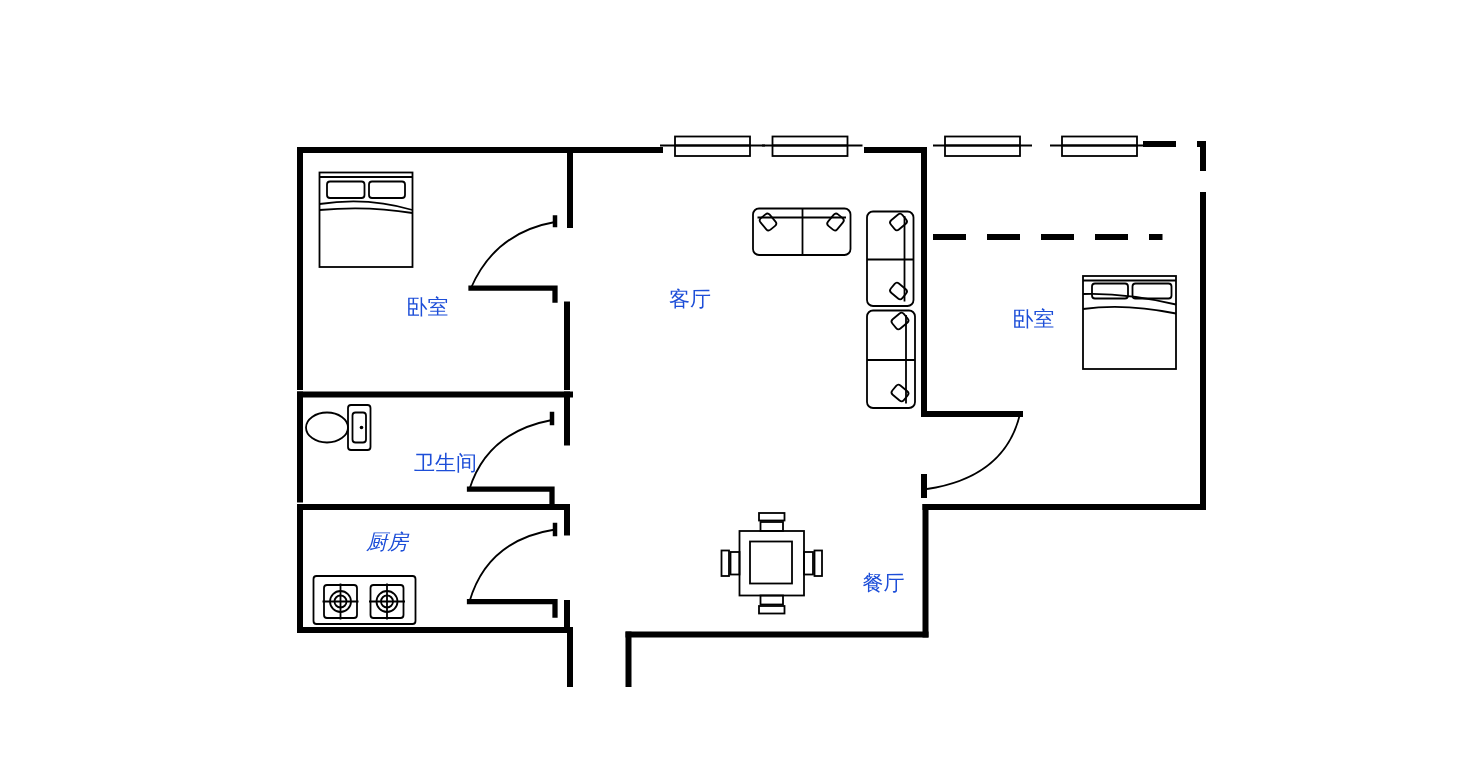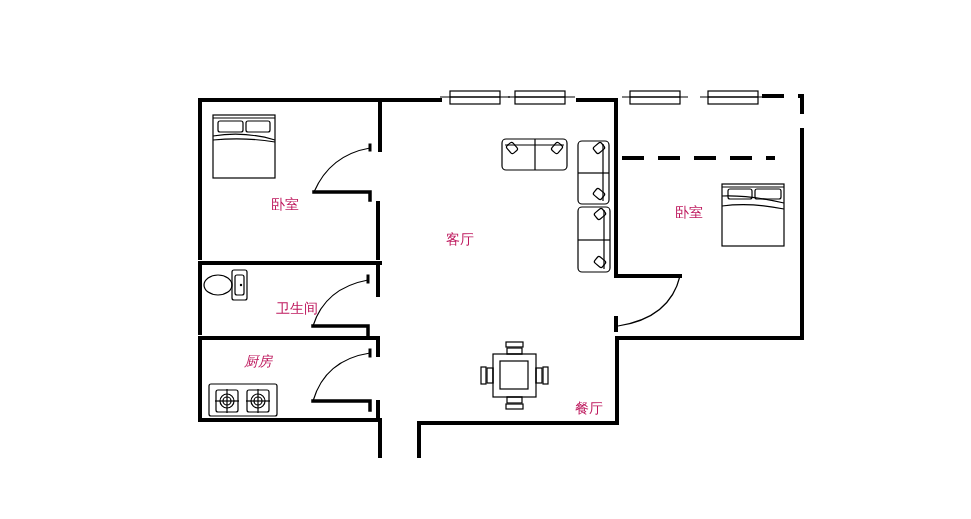--- a/index.html
+++ b/index.html
@@ -1,21 +1,21 @@
 <!DOCTYPE html>
 <html><head>
 <meta charset="utf-8">
 <style>
   html, body { margin:0; padding:0; background:#fff; }
   body { width:971px; height:519px; position:relative; overflow:hidden; font-family:"DejaVu Sans", sans-serif; }
   svg { position:absolute; left:0; top:0; }
   .wall { stroke:#000; stroke-width:4; fill:none; stroke-linecap:square; }
   .thin { stroke:#000; stroke-width:1.2; fill:none; }
   .dash { stroke:#000; stroke-width:4; fill:none; stroke-dasharray:22 14; }
-  .lbl { position:absolute; font-size:14px; color:#be185d; white-space:nowrap; }
+  .lbl { position:absolute; font-size:14px; color:#1d4ed8; white-space:nowrap; }
 </style>
 </head>
 <body>
 
 <svg width="971" height="519" viewBox="0 0 971 519">
 
   <g>
 
     <path class="wall" d="M200 100 L200 258"></path>
     <path class="wall" d="M200 100 L381 100"></path>
@@ -146,17 +146,17 @@
     <circle class="thin" cx="258" cy="401" r="7"></circle>
     <circle class="thin" cx="258" cy="401" r="4"></circle>
     <line class="thin" x1="215" y1="401" x2="239" y2="401"></line>
     <line class="thin" x1="227" y1="389" x2="227" y2="413"></line>
     <line class="thin" x1="246" y1="401" x2="270" y2="401"></line>
     <line class="thin" x1="258" y1="389" x2="258" y2="413"></line>
   </g>
 </svg>
 
 <span class="lbl" style="left:271px;top:196px;">卧室</span>
-<span class="lbl" style="left:446px;top:191px;margin-top:40px;">客厅</span>
+<span class="lbl" style="left:446px;top:191px;">客厅</span>
 <span class="lbl" style="left:675px;top:204px;">卧室</span>
 <span class="lbl" style="left:276px;top:300px;">卫生间</span>
 <span class="lbl" style="left:244px;top:353px;font-style:italic;">厨房</span>
-<span class="lbl" style="left:575px;top:400px;text-align:right;">餐厅</span>
+<span class="lbl" style="left:575px;top:380px;text-align:right;">餐厅</span>
 
 </body></html>

